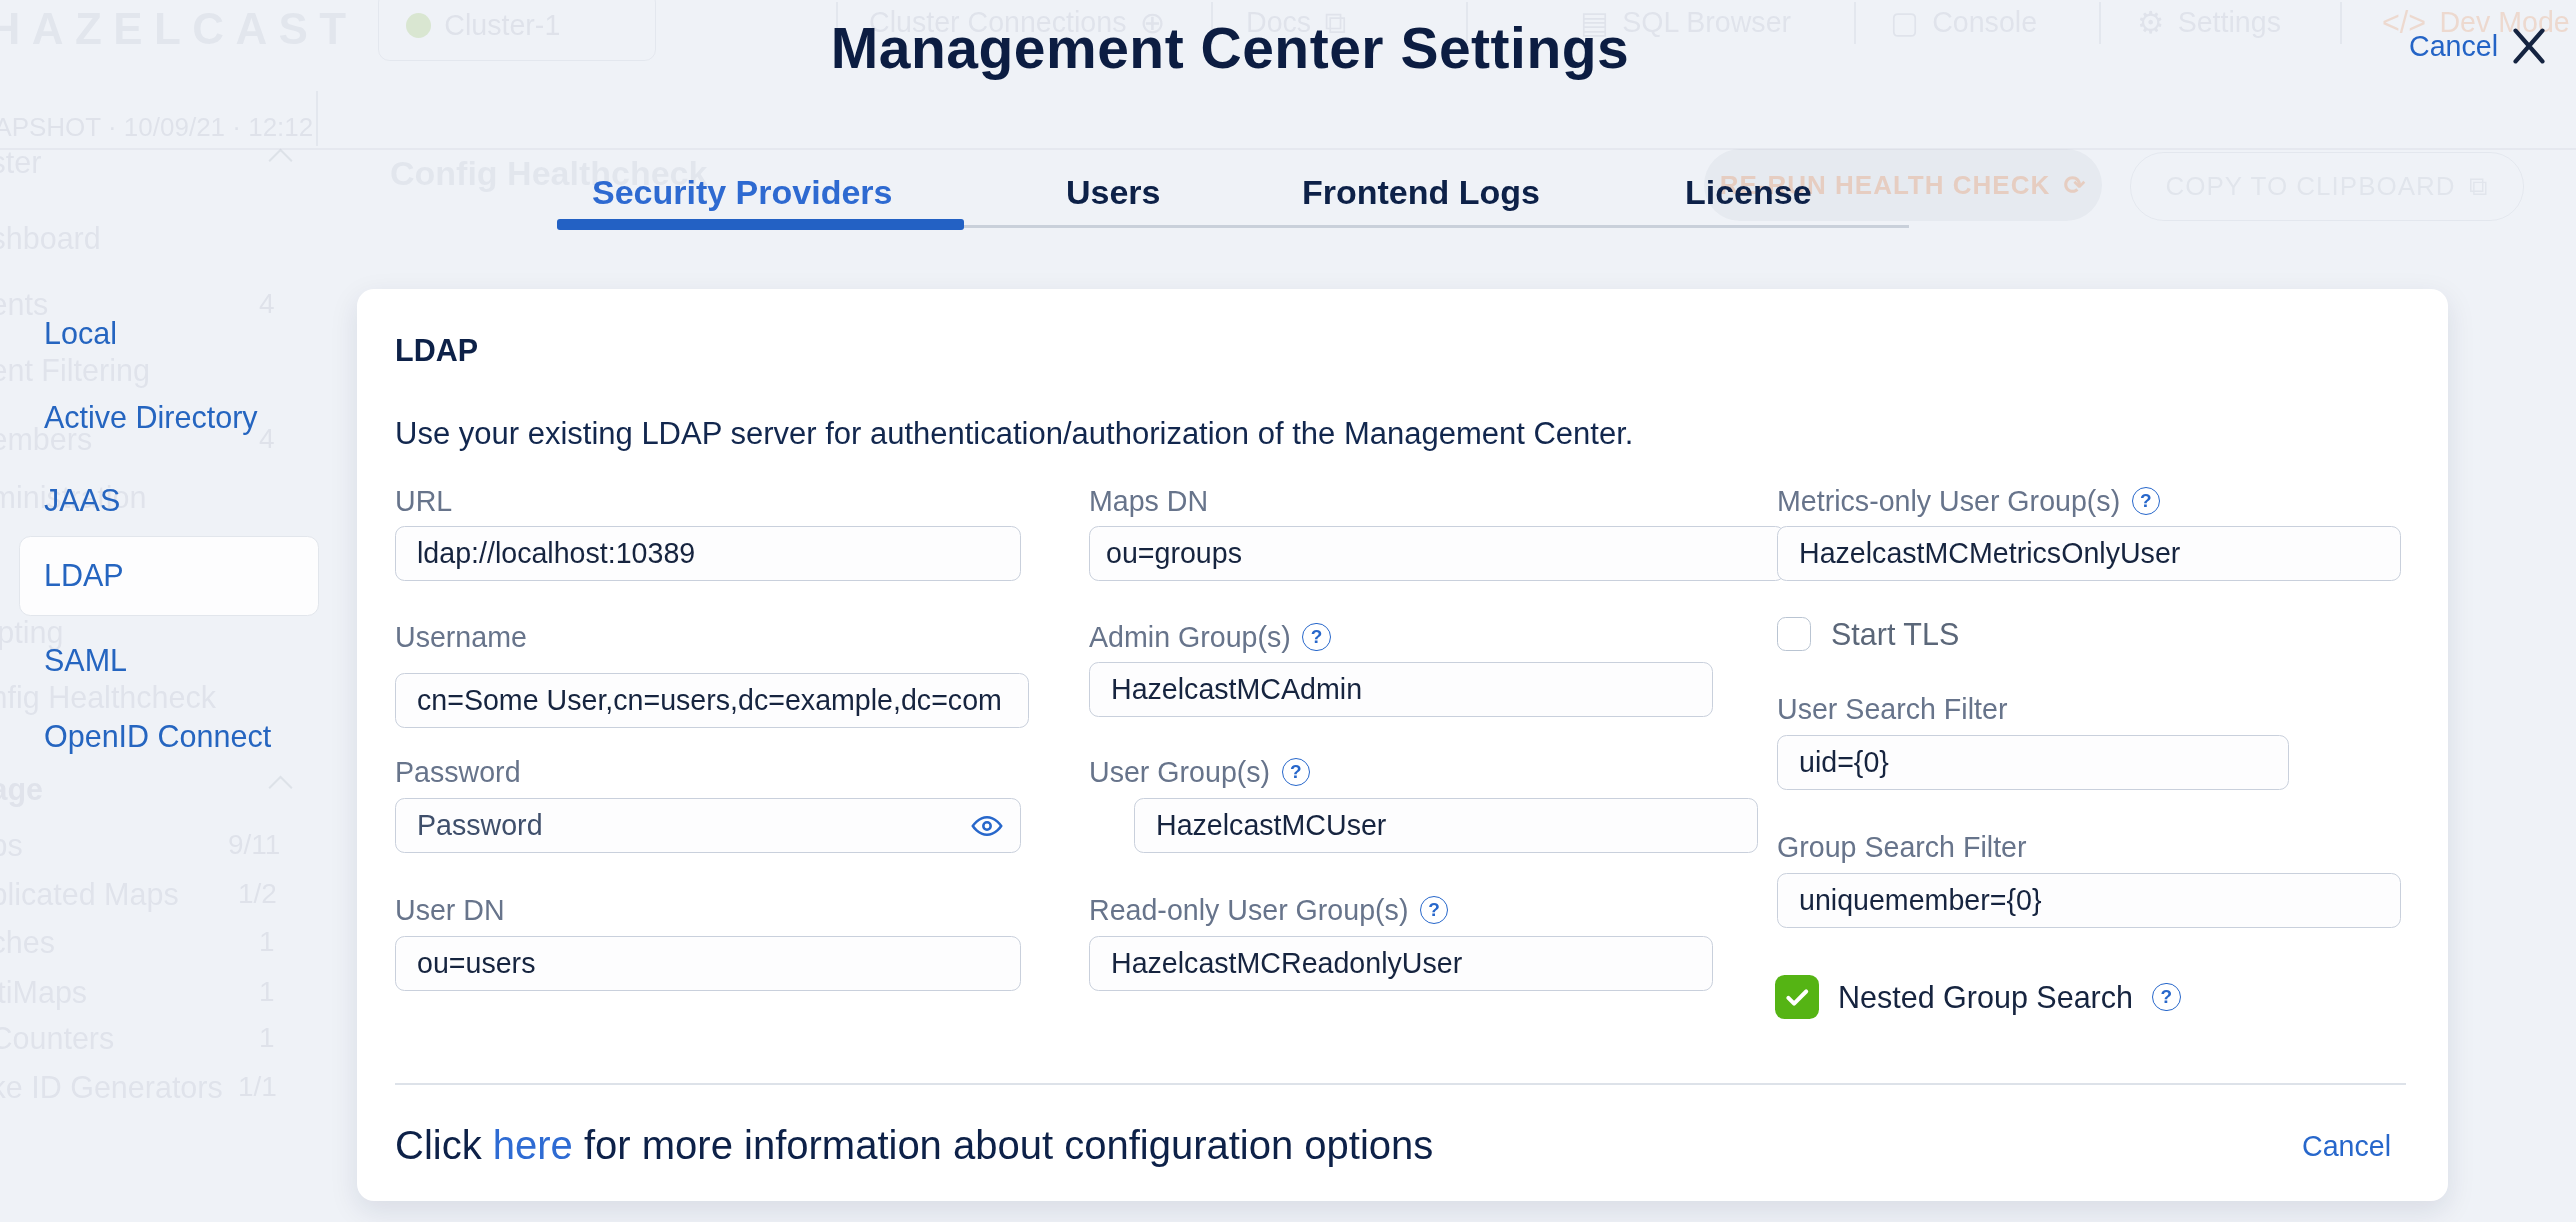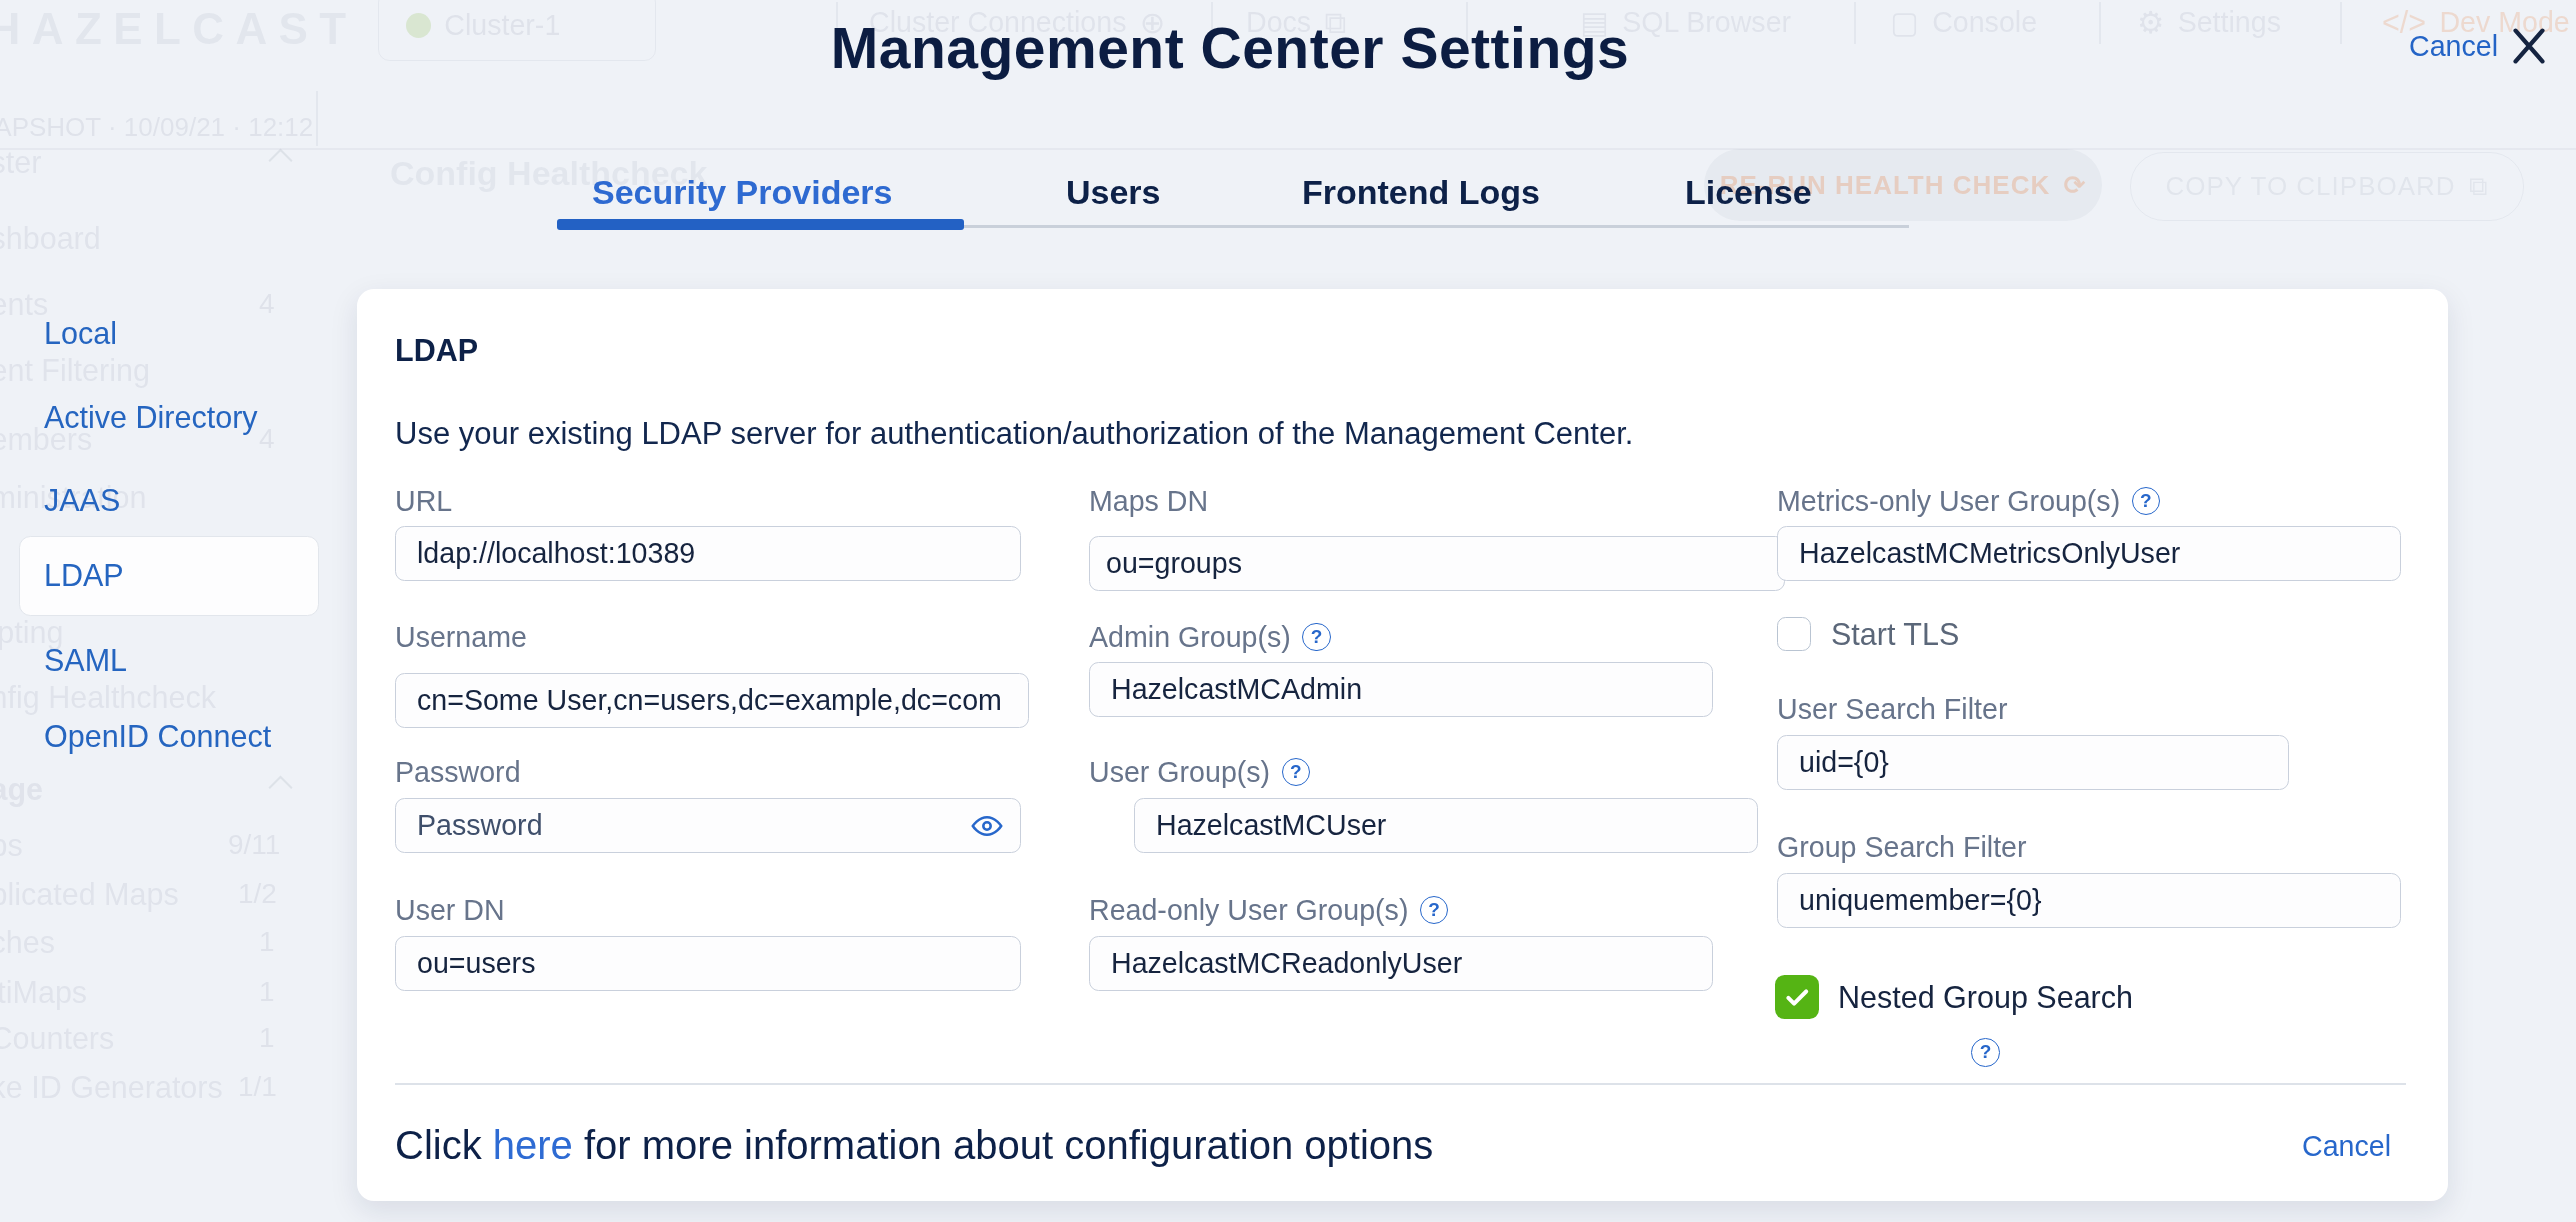--- a/index.html
+++ b/index.html
@@ -51,21 +51,21 @@
   .f-label { position:absolute; font-size:28.6px; line-height:34px; color:#67748b; white-space:nowrap; display:flex; align-items:center; gap:11.4px; }
   .help { display:inline-flex; align-items:center; justify-content:center; width:28.6px; height:28.6px; border:1.9px solid #2767cb; border-radius:50%; color:#2767cb; font-size:19px; font-weight:bold; cursor:pointer; }
   .inp { position:absolute; height:55px; background:#fdfdfe; border:1.9px solid #c9d0dc; border-radius:9.5px; font-family:inherit; font-size:28.6px; color:#16243f; padding:0 21px; outline:none; }
   .inp::placeholder { color:#3f4f6b; opacity:1; }
   .pwd-wrap { position:absolute; }
   .eye { position:absolute; right:17px; top:10.5px; width:34px; height:34px; cursor:pointer; }
 
   .cbox { position:absolute; width:34px; height:34px; background:#ffffff; border:1.9px solid #b9c4d2; border-radius:8.6px; cursor:pointer; }
   .cbox-label { position:absolute; font-size:30.5px; line-height:34px; color:#5b6779; white-space:nowrap; }
   .cbox-green { position:absolute; width:44px; height:44px; background:#55b414; border-radius:9.5px; cursor:pointer; display:flex; align-items:center; justify-content:center; }
-  .cbox-label-dark { position:absolute; font-size:30.5px; line-height:44px; color:#16243f; white-space:nowrap; display:flex; align-items:center; gap:19px;flex-direction:column; }
+  .cbox-label-dark { position:absolute; font-size:30.5px; line-height:44px; color:#16243f; white-space:nowrap; display:flex; align-items:center; gap:19px; }
 
   .divider { position:absolute; left:38px; top:794px; width:2011px; height:1.9px; background:#dde2e9; }
   .foot-text { position:absolute; left:38px; top:837px; font-size:40px; line-height:38px; color:#0d2148; white-space:nowrap; }
   .foot-text a { color:#2e6bd3; text-decoration:none; cursor:pointer; }
   .foot-cancel { position:absolute; right:57px; top:840px; font-size:28.6px; line-height:34px; color:#2767cb; cursor:pointer; }
 </style>
 </head>
 <body>
 
 <div id="screen">
@@ -203,21 +203,21 @@
       </div>
 
       <div class="f-label" style="left:38px; top:604px">
           <span>User DN</span>
         </div>
       <input class="inp" style="left: 38px; top: 647px; width: 626px;" value="ou=users">
 
       <div class="f-label" style="left:732px; top:195px">
           <span>Maps DN</span>
         </div>
-      <input class="inp" style="left: 732px; top: 247px; width: 696px; padding-left: 16px;" value="ou=groups">
+      <input class="inp" style="left: 732px; top: 237px; width: 696px; padding-left: 16px;" value="ou=groups">
 
       <div class="f-label" style="left:732px; top:331px">
           <span>Admin Group(s)</span>
           <span class="help">?</span>
         </div>
       <input class="inp" style="left: 732px; top: 373px; width: 624px;" value="HazelcastMCAdmin">
 
       <div class="f-label" style="left:732px; top:466px">
           <span>User Group(s)</span>
           <span class="help">?</span>

